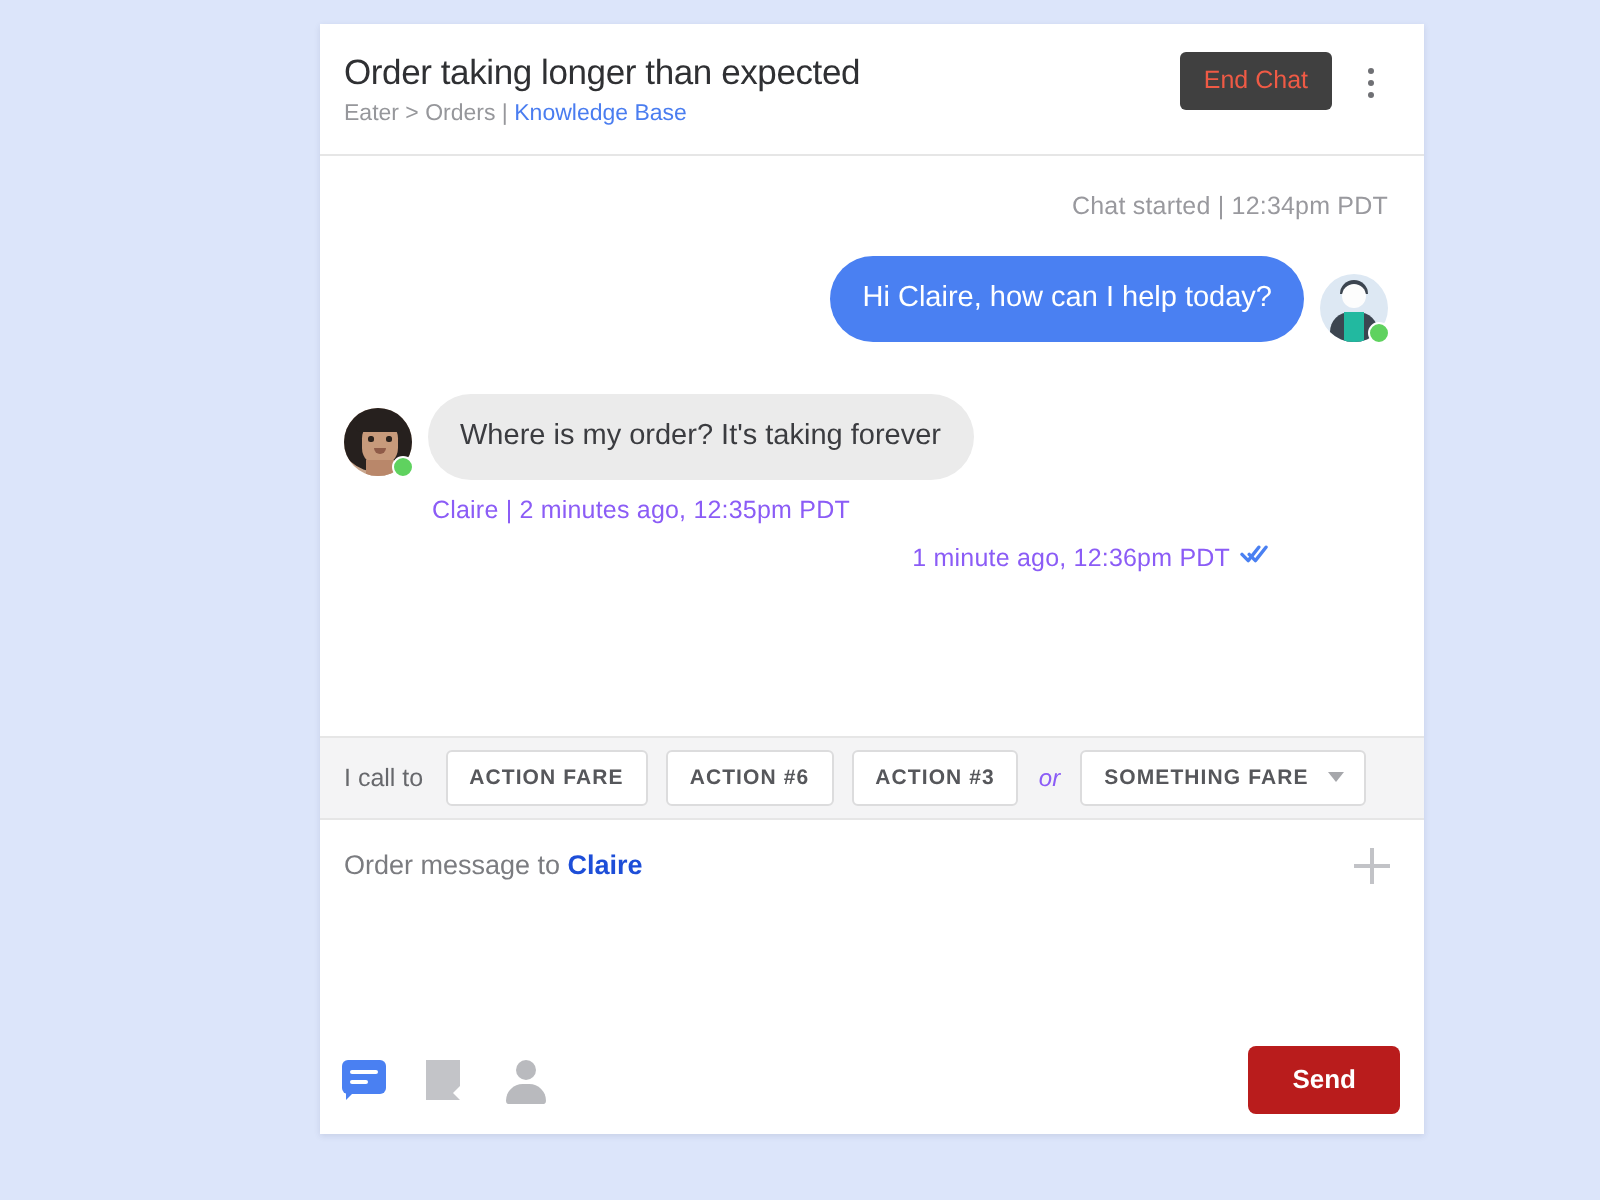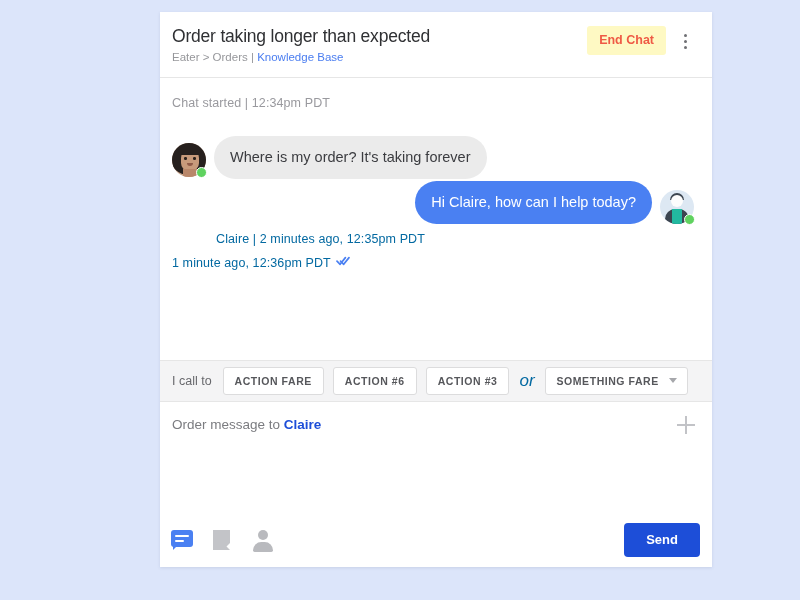--- a/index.html
+++ b/index.html
@@ -47,26 +47,26 @@
     margin-top: 3px;
     font-size: 11.5px;
     color: #96979b;
     line-height: 15px;
     white-space: nowrap;
   }
   .breadcrumb .kb {
     color: #4a7df0;
   }
   .end-chat {
-    background: #fef9c3;
+    background: #404040;
     border: none;
     color: #ef5a45;
     font-family: inherit;
     font-size: 12.5px;
-    font-weight: bold;
+    font-weight: normal;
     padding: 7px 12px 8px;
     border-radius: 3px;
     cursor: pointer;
     margin-top: 1px;
     white-space: nowrap;
   }
   .kebab {
     width: 22px;
     height: 24px;
     margin-left: 8px;
@@ -86,21 +86,21 @@
   }
 
   
   .convo {
     flex: 1 1 auto;
     position: relative;
     padding: 18px 18px 10px 12px;
     overflow: hidden;
   }
   .sysline {
-    text-align: left;
+    text-align: right;
     font-size: 12.5px;
     color: #99999e;
     margin-bottom: 18px;
     letter-spacing: .1px;
   }
 
   .row { display: flex; align-items: flex-end; margin-bottom: 2px; }
   .row.out { justify-content: flex-end; }
   .row.in  { justify-content: flex-start; }
 
@@ -149,26 +149,26 @@
   .cl-hair { position:absolute; left:-2px; top:-2px; width:38px; height:34px; border-radius:50%; background:#26201e; }
   .cl-face { position:absolute; left:9px; top:7px; width:18px; height:22px; border-radius:9px 9px 10px 10px; background:#c79a7b; }
   .cl-neck { position:absolute; left:11px; top:26px; width:14px; height:10px; background:#b9876a; }
   .cl-bang { position:absolute; left:6px; top:3px; width:23px; height:9px; border-radius:12px 12px 4px 4px; background:#26201e; }
   .cl-eyeL { position:absolute; left:12px; top:14px; width:2.5px; height:2.5px; border-radius:50%; background:#2a211c; }
   .cl-eyeR { position:absolute; left:21px; top:14px; width:2.5px; height:2.5px; border-radius:50%; background:#2a211c; }
   .cl-smile{ position:absolute; left:15px; top:20px; width:6px; height:3px; border-radius:0 0 6px 6px; background:#8f5b48; }
 
   .meta {
     font-size: 12.5px;
-    color: #0369a1;
+    color: #8b5cf6;
     letter-spacing: .1px;
     line-height: 16px;
   }
   .meta.in  { margin: 7px 0 0 44px; }
-  .meta.out { margin: 8px 60px 0 0; text-align: right; display:flex; justify-content:flex-start; align-items:center; gap:5px; }
+  .meta.out { margin: 8px 60px 0 0; text-align: right; display:flex; justify-content:flex-end; align-items:center; gap:5px; }
   .readmark { display:inline-block; }
 
   
   .actionbar {
     flex: 0 0 auto;
     height: 42px;
     background: #f4f4f5;
     border-top: 1px solid #e6e6e6;
     border-bottom: 1px solid #e6e6e6;
     display: flex;
@@ -188,21 +188,21 @@
     border-radius: 3px;
     font-family: inherit;
     font-size: 10.5px;
     font-weight: bold;
     letter-spacing: .55px;
     color: #56575b;
     padding: 7px 11px 7px;
     cursor: pointer;
     white-space: nowrap;
   }
-  .orword { font-size: 17px; color: #0369a1; margin: 0 1px; font-style: italic; }
+  .orword { font-size: 12px; color: #8b5cf6; margin: 0 1px; font-style: italic; }
   .act-btn.dropdown { display: inline-flex; align-items: center; gap: 10px; padding-right: 10px; }
   .caret {
     width: 0; height: 0;
     border-left: 4.5px solid transparent;
     border-right: 4.5px solid transparent;
     border-top: 5px solid #a6a7ab;
   }
 
   
   .composer {
@@ -256,21 +256,21 @@
                   clip-path: polygon(100% 0, 0 100%, 100% 100%); }
   .ic-note .fold2{position:absolute; left:13px; top:16px; width:7px; height:7px; background:#c3c4c8;
                   clip-path: polygon(0 0, 0 100%, 100% 100%); }
 
   
   .ic-person .hd { position:absolute; left:8px; top:3px; width:10px; height:10px; border-radius:50%; background:#b9babe; }
   .ic-person .bd { position:absolute; left:3px; top:15px; width:20px; height:10px; border-radius:10px 10px 2px 2px; background:#b9babe; }
 
   .spacer { flex: 1 1 auto; }
   .send-btn {
-    background: #1d4ed8;
+    background: #b91c1c;
     border: none;
     border-radius: 4px;
     color: #ffffff;
     font-family: inherit;
     font-size: 13px;
     font-weight: bold;
     padding: 9px 22px 10px;
     cursor: pointer;
   }
 </style>
@@ -288,51 +288,51 @@
     <div class="kebab">
         <i></i>
         <i></i>
         <i></i>
       </div>
   </div>
 
   <div class="convo">
 
     <div class="sysline">Chat started  |  12:34pm PDT</div>
+
+    <div class="row out">
+      <div class="bubble out">Hi Claire, how can I help today?</div>
+      <div class="avatar agent">
+        <div class="disc">
+          <div class="ag-bg"></div>
+            <div class="ag-hair"></div>
+            <div class="ag-head"></div>
+          <div class="ag-body"></div>
+            <div class="ag-shirt"></div>
+        </div>
+        <div class="dot-online"></div>
+      </div>
+    </div>
 
     <div class="row in" style="margin-top:26px;">
       <div class="avatar client">
         <div class="disc">
           <div class="cl-bg"></div>
             <div class="cl-hair"></div>
             <div class="cl-face"></div>
           <div class="cl-neck"></div>
             <div class="cl-bang"></div>
           <div class="cl-eyeL"></div>
             <div class="cl-eyeR"></div>
             <div class="cl-smile"></div>
         </div>
         <div class="dot-online"></div>
       </div>
       <div class="bubble in">Where is my order? It's taking forever</div>
     </div>
-
-    <div class="row out">
-      <div class="bubble out">Hi Claire, how can I help today?</div>
-      <div class="avatar agent">
-        <div class="disc">
-          <div class="ag-bg"></div>
-            <div class="ag-hair"></div>
-            <div class="ag-head"></div>
-          <div class="ag-body"></div>
-            <div class="ag-shirt"></div>
-        </div>
-        <div class="dot-online"></div>
-      </div>
-    </div>
     <div class="meta in">Claire  |  2 minutes ago, 12:35pm PDT</div>
 
     <div class="meta out">
       <span>1 minute ago, 12:36pm PDT</span>
       <span class="readmark">
         <svg width="14" height="11" viewBox="0 0 14 11" fill="none" aria-hidden="true">
           <path d="M1 5.2 L4.1 8.3 L9.4 1.6" stroke="#4a80f2" stroke-width="1.7" stroke-linecap="round" stroke-linejoin="round"></path>
           <path d="M4.6 5.2 L7.7 8.3 L13 1.6" stroke="#4a80f2" stroke-width="1.7" stroke-linecap="round" stroke-linejoin="round"></path>
         </svg>
       </span>

